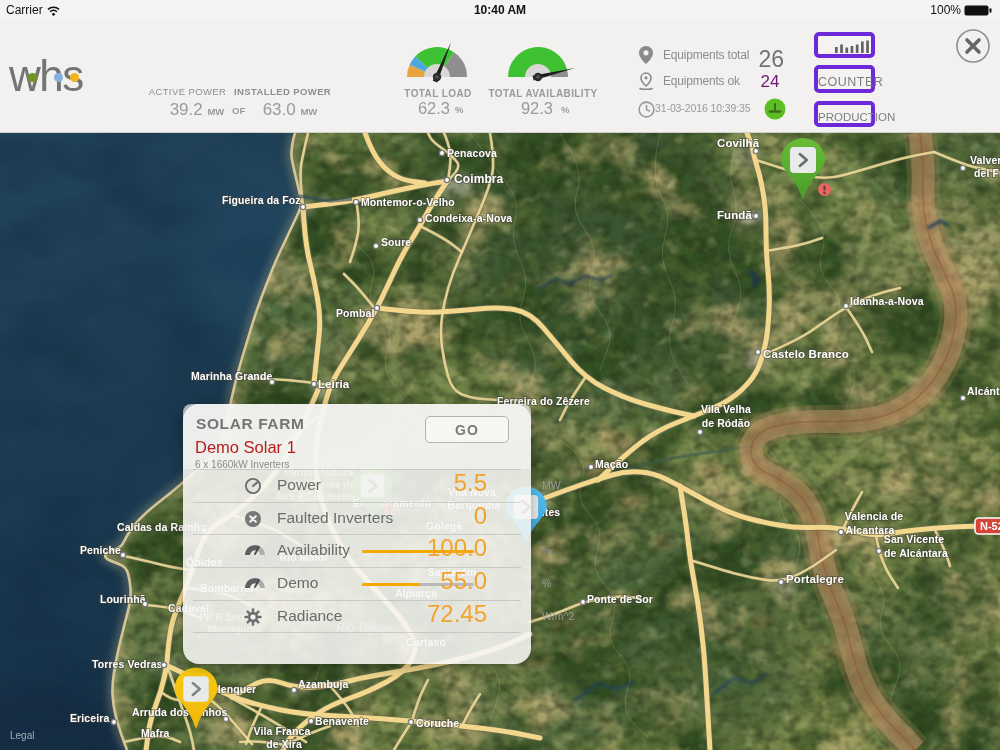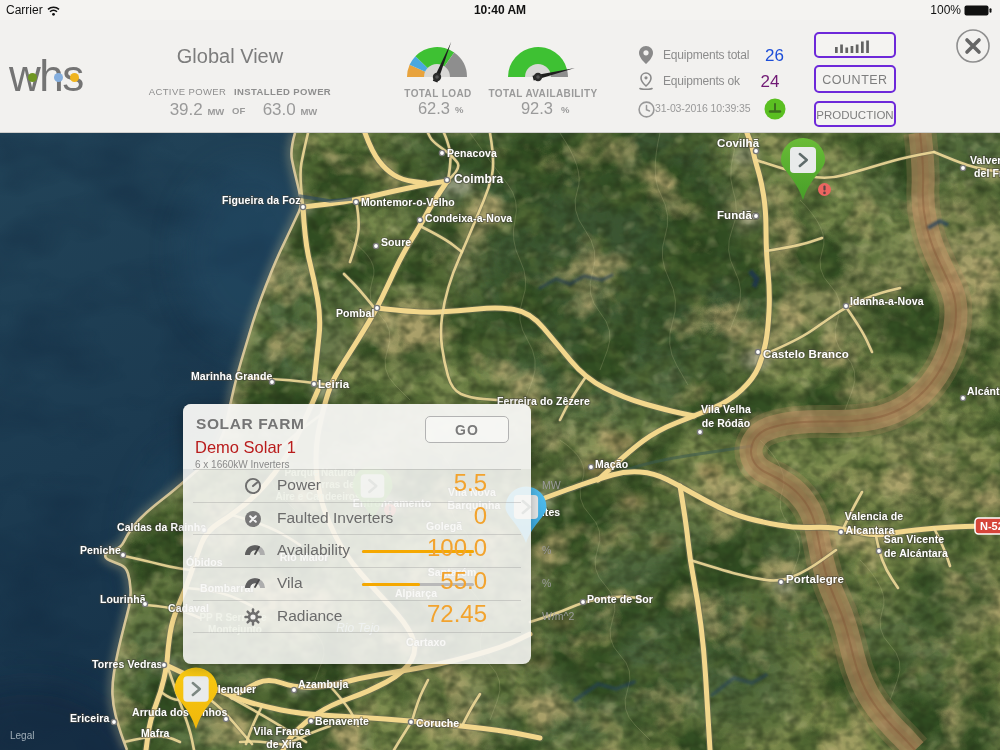--- a/index.html
+++ b/index.html
@@ -6,30 +6,30 @@
 #status { position:absolute; left:0; top:0; width:1000px; height:20px; background:#f4f3f1; z-index:30; }
 #header { position:absolute; left:0; top:20px; width:1000px; height:113px; background:#f2f1ef;
           border-bottom:1px solid #cfcecc; z-index:20; }
 #map { position:absolute; left:0; top:133px; width:1000px; height:617px; background:#8b9a63; }
 .clab { font-family:"Liberation Sans", sans-serif; font-weight:bold; fill:#fff;
          stroke:rgba(66,64,56,0.5); stroke-width:2px; paint-order:stroke; letter-spacing:0.1px; }
 .glab { font-family:"Liberation Sans", sans-serif; font-weight:bold; font-size:10px; fill:#9a9a9a;
          text-anchor:middle; letter-spacing:0.4px; }
 .gval { font-family:"Liberation Sans", sans-serif; font-size:16.5px; fill:#9a9a9a; text-anchor:middle; }
 .gunit { font-family:"Liberation Sans", sans-serif; font-size:9.5px; font-weight:bold; fill:#9a9a9a; }
-#popup { position:absolute; left:183px; top:404px; width:348px; height:260px; border-radius:8px;
+#popup { position:absolute; left:183px; top:404px; width:348px; height:260px; border-radius:16px;
          background:rgba(247,247,245,0.88); box-shadow:0 3px 14px rgba(0,0,0,0.3); z-index:10; }
 #popup .hdr { position:absolute; left:0; top:0; right:0; height:65px; border-radius:8px 8px 0 0;
               background:rgba(244,244,242,0.66); }
 .prow { position:absolute; left:0; width:308px; height:33px;margin-left:48px; }
 .picon { position:absolute; left:13px; top:7px; width:22px; height:20px; }
 .plab { position:absolute; left:46px; top:6px; font-size:15.5px; color:#6b6b6b; }
 .pval { position:absolute; right:52px; top:-1px; font-size:24px; color:#f2a32e; }
 .punit { position:absolute; left:311px; top:9px; font-size:10.5px; color:#9a9a9a; }
-.ebtn { position:absolute; left:814px; width:82px; border:2px solid #6d28d9; border-radius:5px;
+.ebtn { position:absolute; left:814px; width:61px; border:4px solid #6d28d9; border-radius:5px;
         background:#f4f3f1; color:#7e7e7e; text-align:center; letter-spacing:0.5px;
         font-size:12.5px; }
 </style></head>
 <body>
 <div id="map">
 <svg width="1000" height="617" viewBox="0 0 1000 617">
 <defs>
 <filter id="b4" x="-50%" y="-50%" width="200%" height="200%">
           <feGaussianBlur stdDeviation="4"></feGaussianBlur>
         </filter>
@@ -500,21 +500,21 @@
       <div style="position:absolute;left:131px;top:15px;width:112px;height:3px;background:#f5a800;border-radius:2px"></div>
       <div class="pval">100.0</div>
       <div class="punit">%</div>
     </div>
     <div class="prow" style="top:164px">
       <div class="picon"><svg width="22" height="12" viewBox="0 0 22 12">
           <path d="M1,11 A10,10 0 0 1 21,11 L16,11 A5,5 0 0 0 6,11 Z" fill="#adadad"></path>
           <path d="M1,11 A10,10 0 0 1 15.5,2.2 L13,6.6 A5,5 0 0 0 6,11 Z" fill="#5f5f5f"></path>
           <path d="M11,10 L15,3" stroke="#4a4a4a" stroke-width="1.8" stroke-linecap="round"></path>
         </svg></div>
-      <div class="plab">Vila</div>
+      <div class="plab">Demo</div>
       <div style="position:absolute;left:131px;top:15px;width:112px;height:3px;background:#b9b9b9;border-radius:2px"></div>
       <div style="position:absolute;left:131px;top:15px;width:58px;height:3px;background:#f5a800;border-radius:2px"></div>
       <div class="pval">55.0</div>
       <div class="punit">%</div>
     </div>
     <div class="prow" style="top:197px">
       <div class="picon"><svg width="18" height="18" viewBox="0 0 18 18">
           <g fill="#6e6e6e">
             <rect x="7.8" y="0.3" width="2.4" height="4.2" rx="1" transform="rotate(0 9 9)"></rect>
             <rect x="7.8" y="0.3" width="2.4" height="4.2" rx="1" transform="rotate(45 9 9)"></rect>
@@ -548,21 +548,20 @@
       <rect x="25.5" y="3.2" width="2" height="4.6" rx="1" fill="#111"></rect>
     </svg>
 </div>
 
 <div id="header">
   <div style="position:absolute;left:9px;top:31px;font-size:44px;color:#747474;letter-spacing:-1.5px">whs</div>
   <div style="position:absolute;left:28px;top:52.5px;width:9px;height:9px;border-radius:50%;background:#6f9623"></div>
   <div style="position:absolute;left:54px;top:52.5px;width:9px;height:9px;border-radius:50%;background:#84aede"></div>
   <div style="position:absolute;left:70px;top:52.5px;width:9px;height:9px;border-radius:50%;background:#f0b41e"></div>
 
-  <div style="position:absolute;left:150px;top:25px;width:160px;text-align:center;font-size:20px;color:#7d7d7d">Global View</div>
 
   <div style="position:absolute;left:145px;top:66px;width:85px;text-align:center;font-size:9.5px;font-weight:normal;color:#8e8e8e;letter-spacing:0.4px">ACTIVE POWER</div>
   <div style="position:absolute;left:152px;top:80px;width:90px;text-align:center;font-size:17px;color:#9a9a9a">39.2&nbsp;<span style="font-size:9.5px;font-weight:bold">MW</span></div>
   <div style="position:absolute;left:232px;top:85px;font-size:9.5px;font-weight:bold;color:#9a9a9a">OF</div>
   <div style="position:absolute;left:234px;top:66px;width:100px;text-align:left;font-size:9.5px;font-weight:bold;color:#8e8e8e;letter-spacing:0.4px">INSTALLED POWER</div>
   <div style="position:absolute;left:240px;top:80px;width:100px;text-align:center;font-size:17px;color:#9a9a9a">63.0&nbsp;<span style="font-size:9.5px;font-weight:bold">MW</span></div>
 
   <svg width="230" height="92" style="position:absolute;left:385px;top:18px" viewBox="0 0 230 92">
       <path d="M 52,39 L 22.0,39.0 A 30,30 0 0 1 24.6,26.8 Z" fill="#e8a33d"></path>
       <path d="M 52,39 L 24.6,26.8 A 30,30 0 0 1 30.4,18.2 Z" fill="#49a8e0"></path>
@@ -602,21 +601,21 @@
       <path d="M8.5,4.5 L8.5,8.8 L11.5,10" stroke="#999" stroke-width="1.5" fill="none" stroke-linecap="round"></path>
     </svg>
     <svg width="22" height="22" viewBox="0 0 22 22" style="position:absolute;left:764px;top:78px">
       <circle cx="11" cy="11" r="10.5" fill="#5abf21"></circle>
       <path d="M11,6 L11,13" stroke="#3c6e1e" stroke-width="2" stroke-linecap="round"></path>
       <path d="M6,13.5 L16,13.5" stroke="#3c6e1e" stroke-width="2.4" stroke-linecap="round"></path>
     </svg>
   <div style="position:absolute;left:663px;top:28px;font-size:12px;color:#8c8c8c;letter-spacing:-0.2px">Equipments total</div>
   <div style="position:absolute;left:663px;top:54px;font-size:12px;color:#8c8c8c;letter-spacing:-0.2px">Equipments ok</div>
   <div style="position:absolute;left:655px;top:82px;font-size:10.5px;color:#999;letter-spacing:-0.1px">31-03-2016 10:39:35</div>
-  <div style="position:absolute;left:756px;top:26px;width:28px;text-align:right;font-size:17px;color:#1d4ed8">26</div>
+  <div style="position:absolute;left:756px;top:26px;width:28px;text-align:right;font-size:23px;color:#737373">26</div>
   <div style="position:absolute;left:756px;top:52px;width:28px;text-align:center;font-size:17px;color:#701a75">24</div>
 
   <div class="ebtn" style="top:12px;height:26px;"></div>
   <svg width="38" height="13" viewBox="0 0 38 13" style="position:absolute;left:835px;top:20px">
       <rect x="0" y="7.0" width="2.7" height="6" fill="#636363"></rect>
       <rect x="5.2" y="4.5" width="2.7" height="8.5" fill="#636363"></rect>
       <rect x="10.4" y="7.5" width="2.7" height="5.5" fill="#636363"></rect>
       <rect x="15.600000000000001" y="6.0" width="2.7" height="7" fill="#636363"></rect>
       <rect x="20.8" y="4.5" width="2.7" height="8.5" fill="#636363"></rect>
       <rect x="26.0" y="1.5" width="2.7" height="11.5" fill="#636363"></rect>

